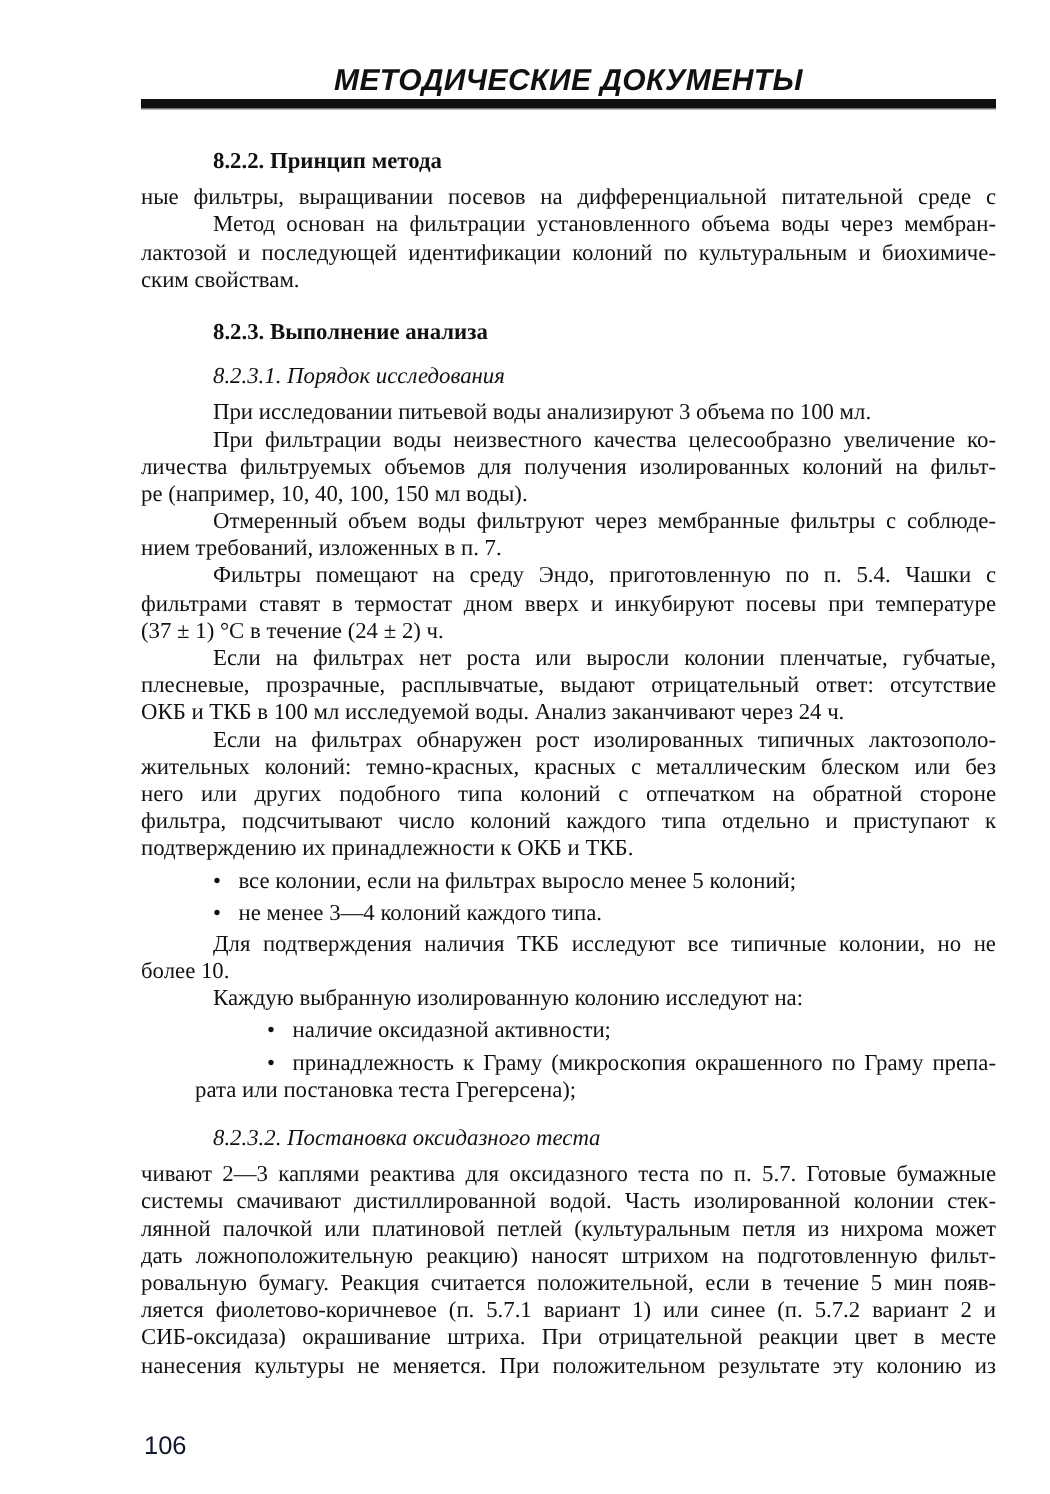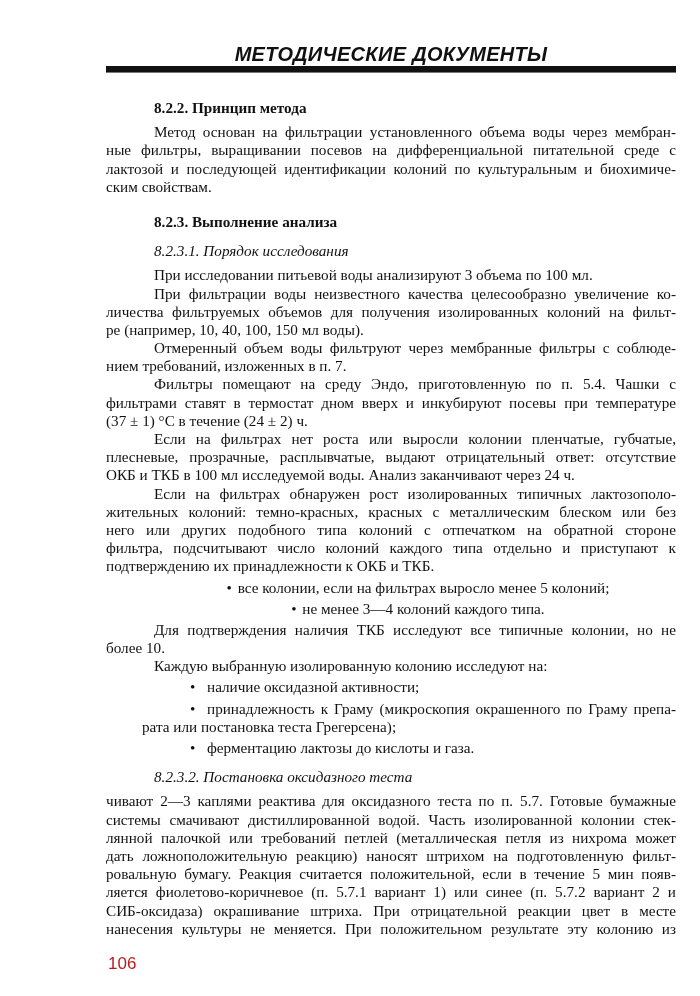--- a/index.html
+++ b/index.html
@@ -1,17 +1,17 @@
 <!DOCTYPE html>
 <html><head>
 <meta charset="utf-8">
 <style>
   html, body { margin: 0; padding: 0; background: #ffffff; }
   body { width: 700px; height: 996px; position: relative; overflow: hidden; color: #111; }
-  .page { position: absolute; left: 12px; top: 0; width: 596px; height: 996px; }
+  .page { position: absolute; left: 0; top: 0; width: 596px; height: 996px; }
   .running-head {
     position: absolute; left: 94px; width: 570px; top: 43px;
     text-align: center;
     font-family: "Liberation Sans", sans-serif;
     font-weight: bold; font-style: italic; font-size: 20px; letter-spacing: 0.3px;
     color: #111;
   }
   .rule {
     position: absolute; left: 94px; width: 570px; top: 66px; height: 6px;
     background: #111;
@@ -30,40 +30,40 @@
   .heading { display: block; padding-left: 48px; height: 18.2px; }
   .h-bold { font-weight: bold; }
   .h-ital { font-style: italic; }
   .gap-s { height: 6px; }
   .gap-m { height: 11px; }
   .bullet-line { display: block; padding-left: 48px; height: 18.2px; white-space: nowrap; }
   .bullet-line.just { text-align: justify; text-align-last: justify; }
   .bullet { display: inline-block; width: 17px; }
   .folio {
     position: absolute; left: 96px; top: 954px;
-    font-family: "Liberation Sans", sans-serif; font-size: 17px; color: #b91c1c;
+    font-family: "Liberation Sans", sans-serif; font-size: 17px; color: #0f172a;
   }
 </style>
 </head>
 <body>
 
 <div class="page">
 
   <div class="running-head">МЕТОДИЧЕСКИЕ  ДОКУМЕНТЫ</div>
   <div class="rule"></div>
   <div class="rule-thin"></div>
 
   <div class="body">
 
     <div class="gap-m"></div>
     <span class="heading h-bold">8.2.2. Принцип метода</span>
     <div class="gap-s"></div>
     <div>
+      <span class="line">ные фильтры, выращивании посевов на дифференциальной питательной среде с</span>
       <span class="line ind">Метод основан на фильтрации установленного объема воды через мембран-</span>
-      <span class="line">ные фильтры, выращивании посевов на дифференциальной питательной среде с</span>
       <span class="line">лактозой и последующей идентификации колоний по культуральным и биохимиче-</span>
       <span class="line last">ским свойствам.</span>
     </div>
 
     <div class="gap-m"></div>
     <div class="gap-s"></div>
     <span class="heading h-bold">8.2.3. Выполнение анализа</span>
     <div class="gap-m"></div>
 
     <span class="heading h-ital">8.2.3.1. Порядок исследования</span>
@@ -92,51 +92,50 @@
       <span class="line last">ОКБ и ТКБ в 100 мл исследуемой воды. Анализ заканчивают через 24 ч.</span>
     </div>
     <div>
       <span class="line ind">Если на фильтрах обнаружен рост изолированных типичных лактозополо-</span>
       <span class="line">жительных колоний: темно-красных, красных с металлическим блеском или без</span>
       <span class="line">него или других подобного типа колоний с отпечатком на обратной стороне</span>
       <span class="line">фильтра, подсчитывают число колоний каждого типа отдельно и приступают к</span>
       <span class="line last">подтверждению их принадлежности к ОКБ и ТКБ.</span>
     </div>
 
-    <div style="padding-top:3px;text-align:center;">
+    <div style="padding-top:3px;">
       <span class="bullet-line"><span class="bullet">•</span><span>все колонии, если на фильтрах выросло менее 5 колоний;</span></span>
       <div style="height:3px"></div>
       <span class="bullet-line"><span class="bullet">•</span><span>не менее 3—4 колоний каждого типа.</span></span>
     </div>
     <div style="height:3px"></div>
 
     <div>
       <span class="line ind">Для подтверждения наличия ТКБ исследуют все типичные колонии, но не</span>
       <span class="line last">более 10.</span>
     </div>
     <div>
       <span class="line ind last">Каждую выбранную изолированную колонию исследуют на:</span>
     </div>
 
     <div style="padding-top:3px;margin-left:36px;">
       <span class="bullet-line"><span class="bullet">•</span><span>наличие оксидазной активности;</span></span>
       <div style="height:3px"></div>
       <span class="bullet-line just"><span class="bullet">•</span><span>принадлежность к Граму (микроскопия окрашенного по Граму препа-</span></span>
       <span class="line last">рата или постановка теста Грегерсена);</span>
       <div style="height:3px"></div>
-      <span class="bullet-line"><span class="bullet">•</span><span>ферментацию лактозы до кислоты и газа.</span></span>
     </div>
 
     <div class="gap-m"></div>
     <span class="heading h-ital">8.2.3.2. Постановка оксидазного теста</span>
     <div class="gap-s"></div>
     <div>
       <span class="line">чивают 2—3 каплями реактива для оксидазного теста по п. 5.7. Готовые бумажные</span>
       <span class="line">системы смачивают дистиллированной водой. Часть изолированной колонии стек-</span>
-      <span class="line">лянной палочкой или требований петлей (металлическая петля из нихрома может</span>
+      <span class="line">лянной палочкой или платиновой петлей (культуральным петля из нихрома может</span>
       <span class="line">дать ложноположительную реакцию) наносят штрихом на подготовленную фильт-</span>
       <span class="line">ровальную бумагу. Реакция считается положительной, если в течение 5 мин появ-</span>
       <span class="line">ляется фиолетово-коричневое (п. 5.7.1 вариант 1) или синее (п. 5.7.2 вариант 2 и</span>
       <span class="line">СИБ-оксидаза) окрашивание штриха. При отрицательной реакции цвет в месте</span>
       <span class="line">нанесения культуры не меняется. При положительном результате эту колонию из</span>
 
     </div>
 
   </div>
 

